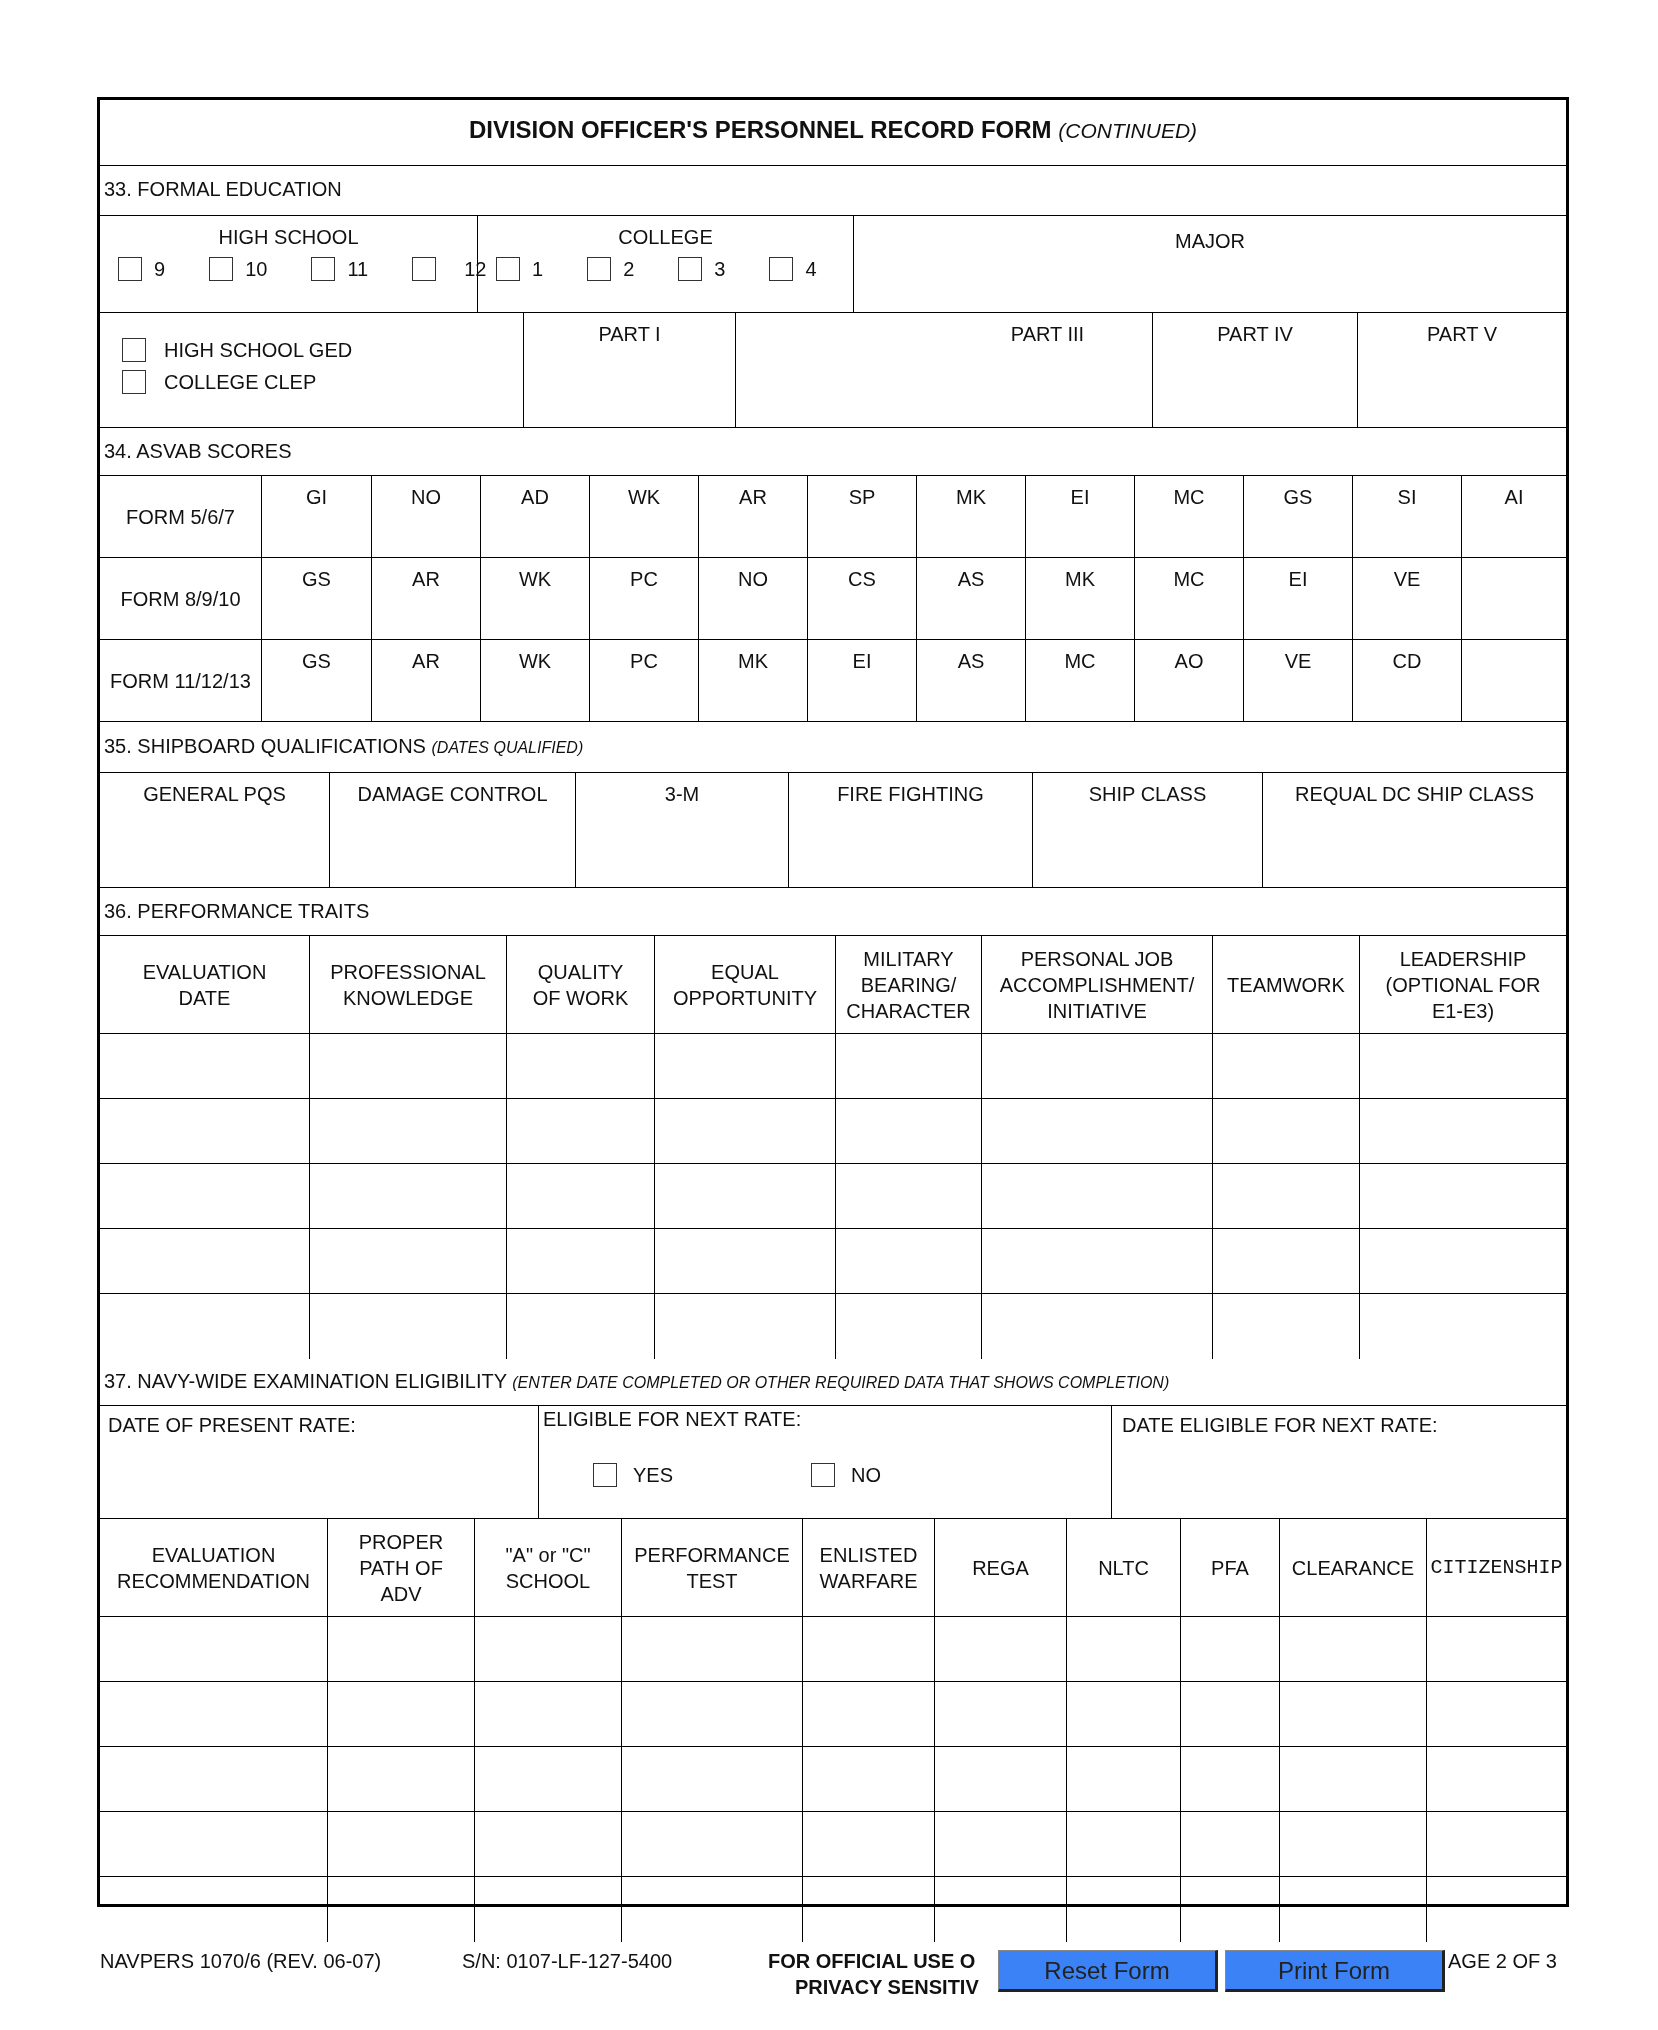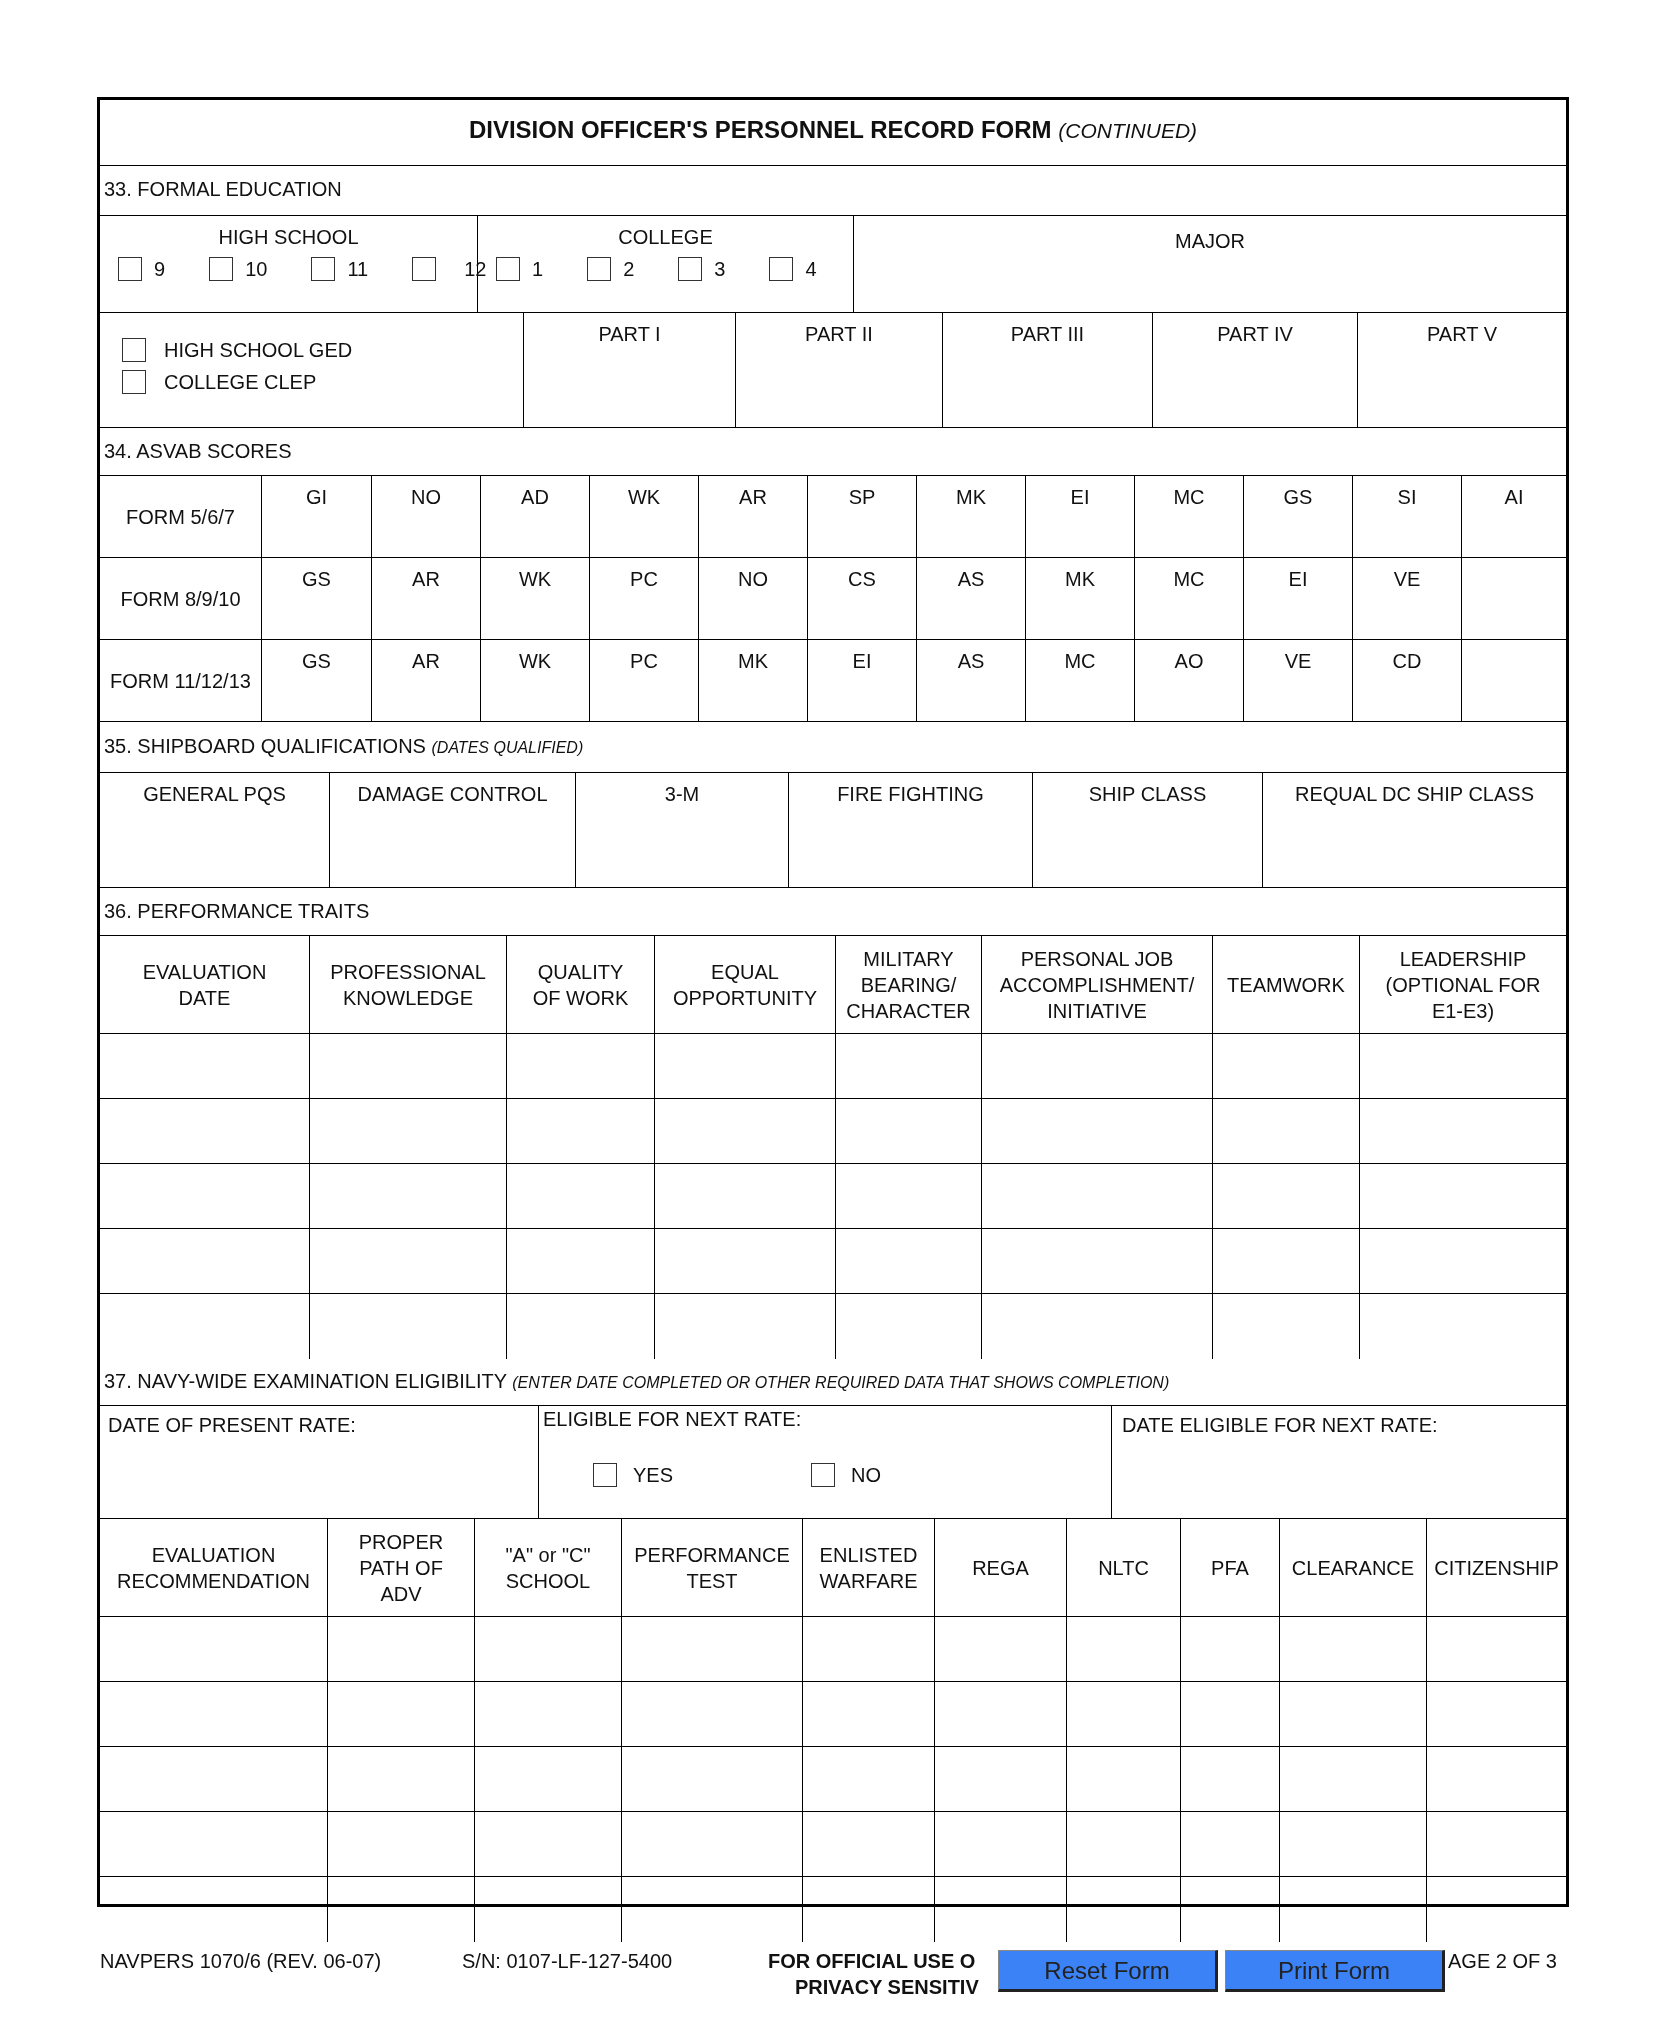--- a/index.html
+++ b/index.html
@@ -90,23 +90,20 @@
         <span>HIGH SCHOOL GED</span>
       </div>
       <div class="cbwrap" style="left:22px;top:56px;gap:18px;">
         <span class="cb"></span>
         <span>COLLEGE CLEP</span>
       </div>
     </div>
     <div class="cell" style="left:424px;width:212px;">
         <div class="toph">PART I</div>
       </div>
-    <div class="cell" style="left:636px;width:207px;">
-        <div class="toph">PART II</div>
-      </div>
     <div class="cell" style="left:843px;width:210px;">
         <div class="toph">PART III</div>
       </div>
     <div class="cell" style="left:1053px;width:205px;">
         <div class="toph">PART IV</div>
       </div>
     <div class="cell last" style="left:1258px;right:0;">
         <div class="toph">PART V</div>
       </div>
   </div>
@@ -447,21 +444,21 @@
         <div class="cell" style="left:1081px;width:99px;">
           <div class="hdr" style="flex-direction:column;">
             <div>PFA</div>
           </div>
         </div>
         <div class="cell" style="left:1180px;width:147px;">
           <div class="hdr" style="flex-direction:column;">
             <div>CLEARANCE</div>
           </div>
         </div>
-        <div class="cell last" style="left:1327px;right:0;">
+        <div class="cell last" style="left:1327px;right:0;font-family:Liberation Mono, monospace;">
           <div class="hdr" style="flex-direction:column;">
             <div>CITIZENSHIP</div>
           </div>
         </div>
       </div>
       <div class="row" style="top:1517px;height:65px;">
         <div class="cell" style="left:0px;width:228px;"></div>
         <div class="cell" style="left:228px;width:147px;"></div>
         <div class="cell" style="left:375px;width:147px;"></div>
         <div class="cell" style="left:522px;width:181px;"></div>

